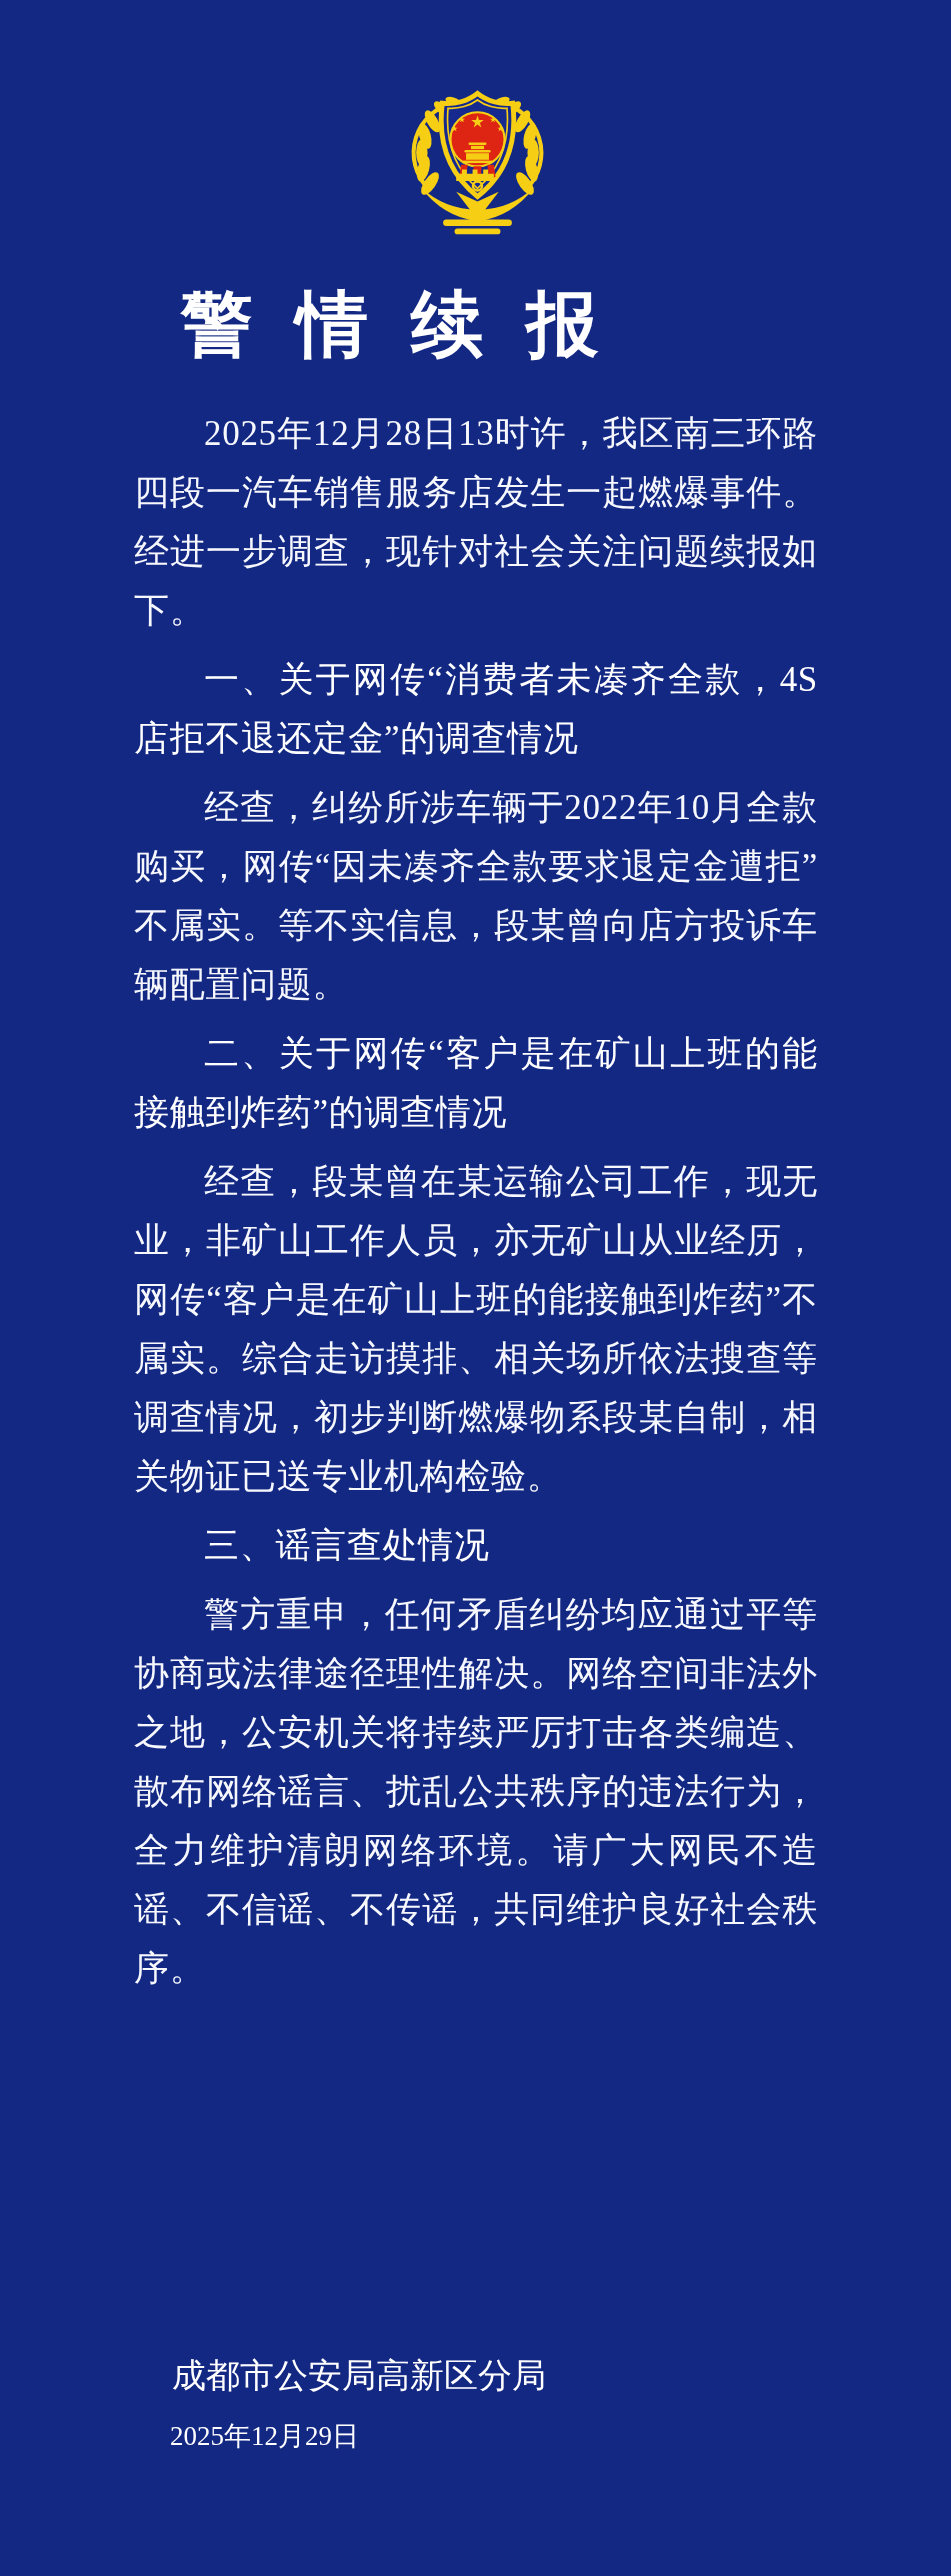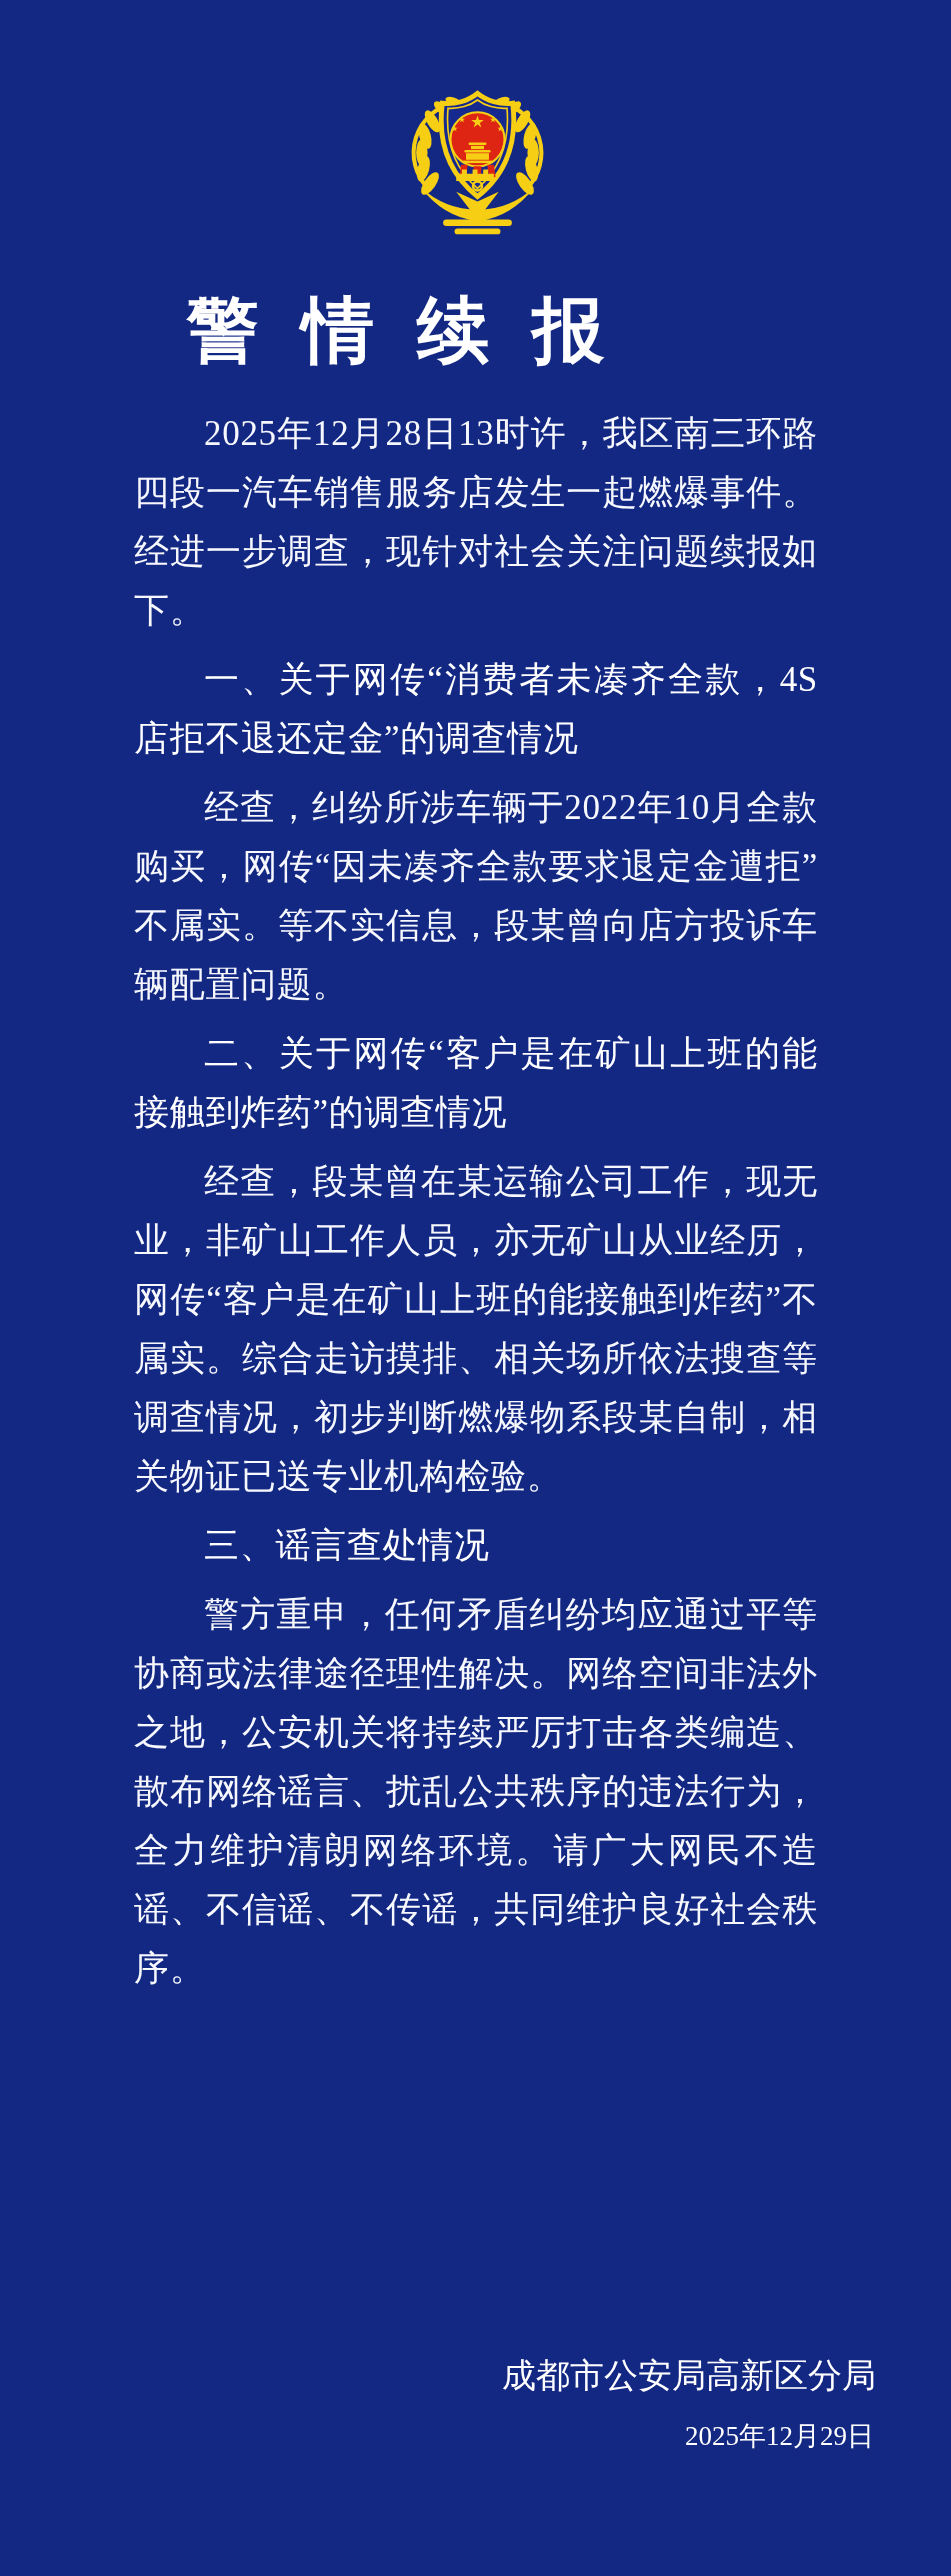--- a/index.html
+++ b/index.html
@@ -19,21 +19,21 @@
   }
   .page{position:absolute;inset:0;}
   .badge{
     position:absolute;
     left:394px;top:82px;
     width:167px;height:158px;
   }
   .title{
     position:absolute;
     left:0;top:271px;width:767px;
-    margin:12px;
+    margin:6px;
     text-align:center;
     font-size:72px;
     font-weight:700;
     letter-spacing:0.60em;
     text-indent:0.60em;
     color:#ffffff;
     font-family:"Liberation Serif","DejaVu Serif",serif;
     white-space:nowrap;
   }
   .content{
@@ -49,21 +49,21 @@
     color:#f6f8fd;
     letter-spacing:0.02em;
   }
   .content p.para-heading{
     font-weight:400;
     color:#ffffff;
   }
   .footer{
     position:absolute;
     left:124px;top:2345px;width:704px;
-    text-align:right;
+    text-align:left;
   }
   .footer .agency{
     font-size:34px;
     line-height:61px;
     transform:translateX(48px);
   }
   .footer .date{
     font-size:27px;
     line-height:61px;
     transform:translateX(46px);

